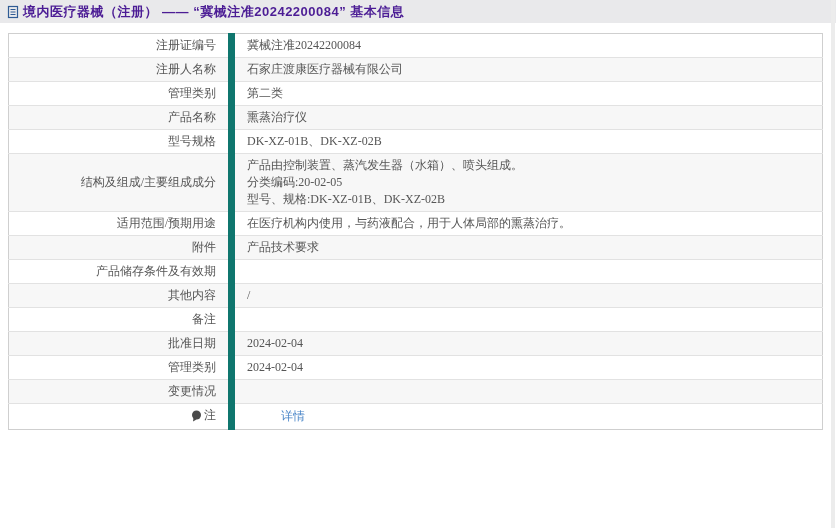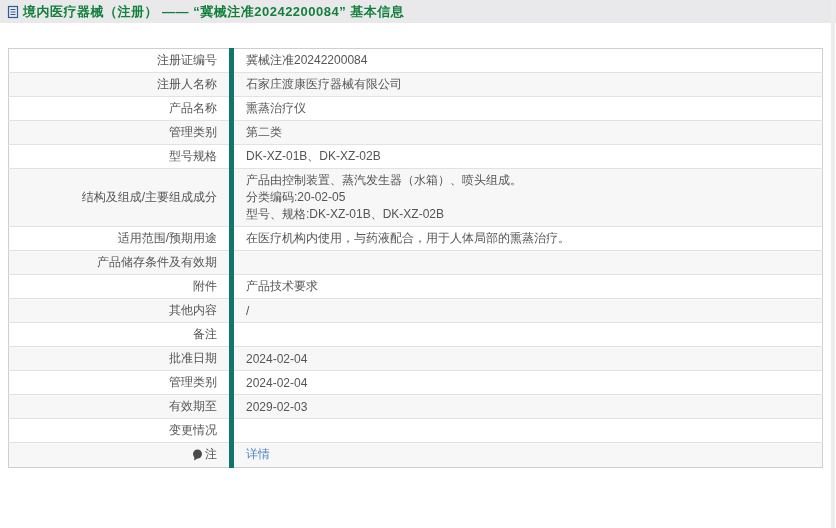--- a/index.html
+++ b/index.html
@@ -11,62 +11,64 @@
     position: relative;
   }
   .title-bar {
     width: 836px; height: 23px;
     background: #e9e9eb;
     display: flex; align-items: center;
     padding-left: 7px;
   }
   .title-bar .doc-icon { margin-right: 4px; display: inline-flex; }
   .title-text {
-    color: #15803d;
+    color: #4c1d95;
     font-size: 13px;
     font-weight: bold;
     letter-spacing: 0.5px;
     white-space: nowrap;
   }
   .info-table {
     position: absolute;
-    left: 8px; top: 48px;
+    left: 8px; top: 33px;
     width: 815px;
     border-collapse: collapse;
     border: 1px solid #cfcfcf;
     table-layout: fixed;
+    font-family: Liberation Serif, serif;
   }
   .info-table tr { background: #ffffff; }
   .info-table tr:nth-child(even) { background: #f7f7f7; }
   .info-table td {
     border-top: 1px solid #e2e2e2;
     font-size: 12px;
     color: #555555;
     height: 24px;
     padding: 3px 0;
     vertical-align: middle;
   }
   .info-table tr:first-child td { border-top: none; }
   td.label-cell {
     width: 223px;
     text-align: right;
     padding-right: 12px;
     color: #555555;
   }
   td.value-cell {
-    border-left: 5px solid #0f766e;
+    border-left: 7px solid #0f766e;
     padding-left: 12px;
     color: #555555;
   }
   .multiline div { line-height: 17px; }
   .label-with-icon { display: inline-flex; align-items: center; gap: 2px; }
   a.detail-link {
     color: #4a86c8;
     text-decoration: none;
     cursor: pointer;
+    margin-left: 34px;
   }
   .scrollbar-track {
     position: absolute;
     right: 1px; top: 0;
     width: 4px; height: 528px;
     background: #ececec;
   }
 </style>
 </head>
 <body>
@@ -87,70 +89,66 @@
   <tbody>
     <tr>
       <td class="label-cell">注册证编号</td>
       <td class="value-cell">冀械注准20242200084</td>
     </tr>
     <tr>
       <td class="label-cell">注册人名称</td>
       <td class="value-cell">石家庄渡康医疗器械有限公司</td>
     </tr>
     <tr>
+      <td class="label-cell">管理类别</td>
+      <td class="value-cell">第二类</td>
+    </tr>
+    <tr>
       <td class="label-cell">产品名称</td>
       <td class="value-cell">熏蒸治疗仪</td>
-    </tr>
-    <tr>
-      <td class="label-cell">管理类别</td>
-      <td class="value-cell">第二类</td>
     </tr>
     <tr>
       <td class="label-cell">型号规格</td>
       <td class="value-cell">DK-XZ-01B、DK-XZ-02B</td>
     </tr>
     <tr>
       <td class="label-cell">结构及组成/主要组成成分</td>
       <td class="value-cell multiline">
         <div>产品由控制装置、蒸汽发生器（水箱）、喷头组成。</div>
         <div>分类编码:20-02-05</div>
         <div>型号、规格:DK-XZ-01B、DK-XZ-02B</div>
       </td>
     </tr>
     <tr>
       <td class="label-cell">适用范围/预期用途</td>
       <td class="value-cell">在医疗机构内使用，与药液配合，用于人体局部的熏蒸治疗。</td>
     </tr>
     <tr>
+      <td class="label-cell">附件</td>
+      <td class="value-cell">产品技术要求</td>
+    </tr>
+    <tr>
       <td class="label-cell">产品储存条件及有效期</td>
       <td class="value-cell"></td>
-    </tr>
-    <tr>
-      <td class="label-cell">附件</td>
-      <td class="value-cell">产品技术要求</td>
     </tr>
     <tr>
       <td class="label-cell">其他内容</td>
       <td class="value-cell">/</td>
     </tr>
     <tr>
       <td class="label-cell">备注</td>
       <td class="value-cell"></td>
     </tr>
     <tr>
       <td class="label-cell">批准日期</td>
       <td class="value-cell">2024-02-04</td>
     </tr>
     <tr>
       <td class="label-cell">管理类别</td>
       <td class="value-cell">2024-02-04</td>
-    </tr>
-    <tr>
-      <td class="label-cell">有效期至</td>
-      <td class="value-cell">2029-02-03</td>
     </tr>
     <tr>
       <td class="label-cell">变更情况</td>
       <td class="value-cell"></td>
     </tr>
     <tr>
       <td class="label-cell">
         <span class="label-with-icon">
           <span style="display:inline-flex;">
             <svg width="11" height="12" viewBox="0 0 11 12">

